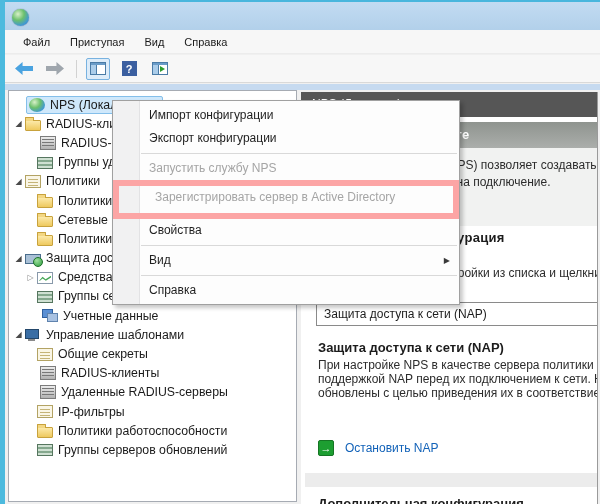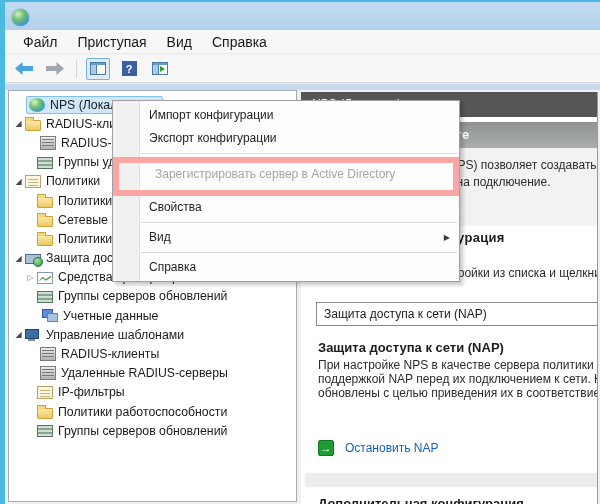--- a/index.html
+++ b/index.html
@@ -10,21 +10,21 @@
   }
   
   .left-edge { position:absolute; left:0; top:0; width:5px; height:504px; background:#4cbade; z-index:40; }
   .titlebar { position:absolute; left:0; top:0; width:600px; height:30px;
     background:linear-gradient(#c2dbf2,#b2d0ea); border-top:2px solid #49b6dd; }
   .app-icon { position:absolute; left:12px; top:7px; width:17px; height:17px; border-radius:50%;
     background:radial-gradient(circle at 35% 30%, #d8f0c8, #6cc06c 38%, #3f98d4 72%, #1f5f96);
     box-shadow:0 0 1px #456; }
   .menubar { position:absolute; left:5px; top:30px; width:595px; height:24px; background:#f7f7f7;
     border-bottom:1px solid #ececec; display:flex; align-items:center; padding-left:8px; }
-  .menubar-item { font-size:14px; color:#1a1a1a; padding:0 10px; line-height:24px; cursor:default; }
+  .menubar-item { font-size:11px; color:#1a1a1a; padding:0 10px; line-height:24px; cursor:default; }
   .toolbar { position:absolute; left:5px; top:55px; width:595px; height:28px; background:#f7f7f7;
     border-bottom:1px solid #d9d9d9; display:flex; align-items:center; padding-left:7px; gap:7px; }
   .tb-arrow-left { width:18px; height:13px; background:#4aa3e0;
     clip-path:polygon(0 50%, 42% 0, 42% 31%, 100% 31%, 100% 69%, 42% 69%, 42% 100%); }
   .tb-arrow-right { width:18px; height:13px; background:#9fa6ad;
     clip-path:polygon(100% 50%, 58% 0, 58% 31%, 0 31%, 0 69%, 58% 69%, 58% 100%); }
   .tb-sep { width:1px; height:18px; background:#d2d2d2; margin:0 2px; }
   .tb-btn { width:24px; height:22px; display:flex; align-items:center; justify-content:center; border:1px solid transparent; }
   .tb-btn.active { border:1px solid #78b2e0; background:#ddecf9; border-radius:2px; }
   .panel-icon { width:16px; height:13px; border:1px solid #4a7ba6; background:#fff; position:relative; }
@@ -217,20 +217,25 @@
         <span class="ticon i-computers"></span>
         <span class="tlabel">Учетные данные</span>
       </div>
       <div class="tree-row" style="padding-left: 3px;">
         <span class="expander expanded">◢</span>
         <span class="ticon i-monitor"></span>
         <span class="tlabel">Управление шаблонами</span>
       </div>
       <div class="tree-row" style="padding-left: 15px;">
         <span class="expander none"></span>
+        <span class="ticon i-scroll"></span>
+        <span class="tlabel">Общие секреты</span>
+      </div>
+      <div class="tree-row" style="padding-left: 15px;">
+        <span class="expander none"></span>
         <span class="ticon i-server"></span>
         <span class="tlabel">RADIUS-клиенты</span>
       </div>
       <div class="tree-row" style="padding-left: 15px;">
         <span class="expander none"></span>
         <span class="ticon i-server"></span>
         <span class="tlabel">Удаленные RADIUS-серверы</span>
       </div>
       <div class="tree-row" style="padding-left: 15px; align-items: center;">
         <span class="expander none"></span>
@@ -270,20 +275,21 @@
       <span class="nap-link">Остановить NAP</span>
     </div>
     <div class="gray-band"></div>
     <div class="next-heading">Дополнительная конфигурация</div>
   </div>
 
   <div class="context-menu" id="ctxmenu">
       <div class="menu-item">Импорт конфигурации</div>
       <div class="menu-item">Экспорт конфигурации</div>
       <div class="menu-separator"></div>
+      <div class="menu-item disabled">Запустить службу NPS</div>
       <div class="menu-item disabled boxed">Зарегистрировать сервер в Active Directory</div>
       <div class="menu-item">Свойства</div>
       <div class="menu-separator"></div>
       <div class="menu-item">Вид<span class="submenu-arrow">▶</span></div>
       <div class="menu-separator"></div>
       <div class="menu-item">Справка</div>
     </div>
 
   <div class="left-edge"></div>
 </div>

